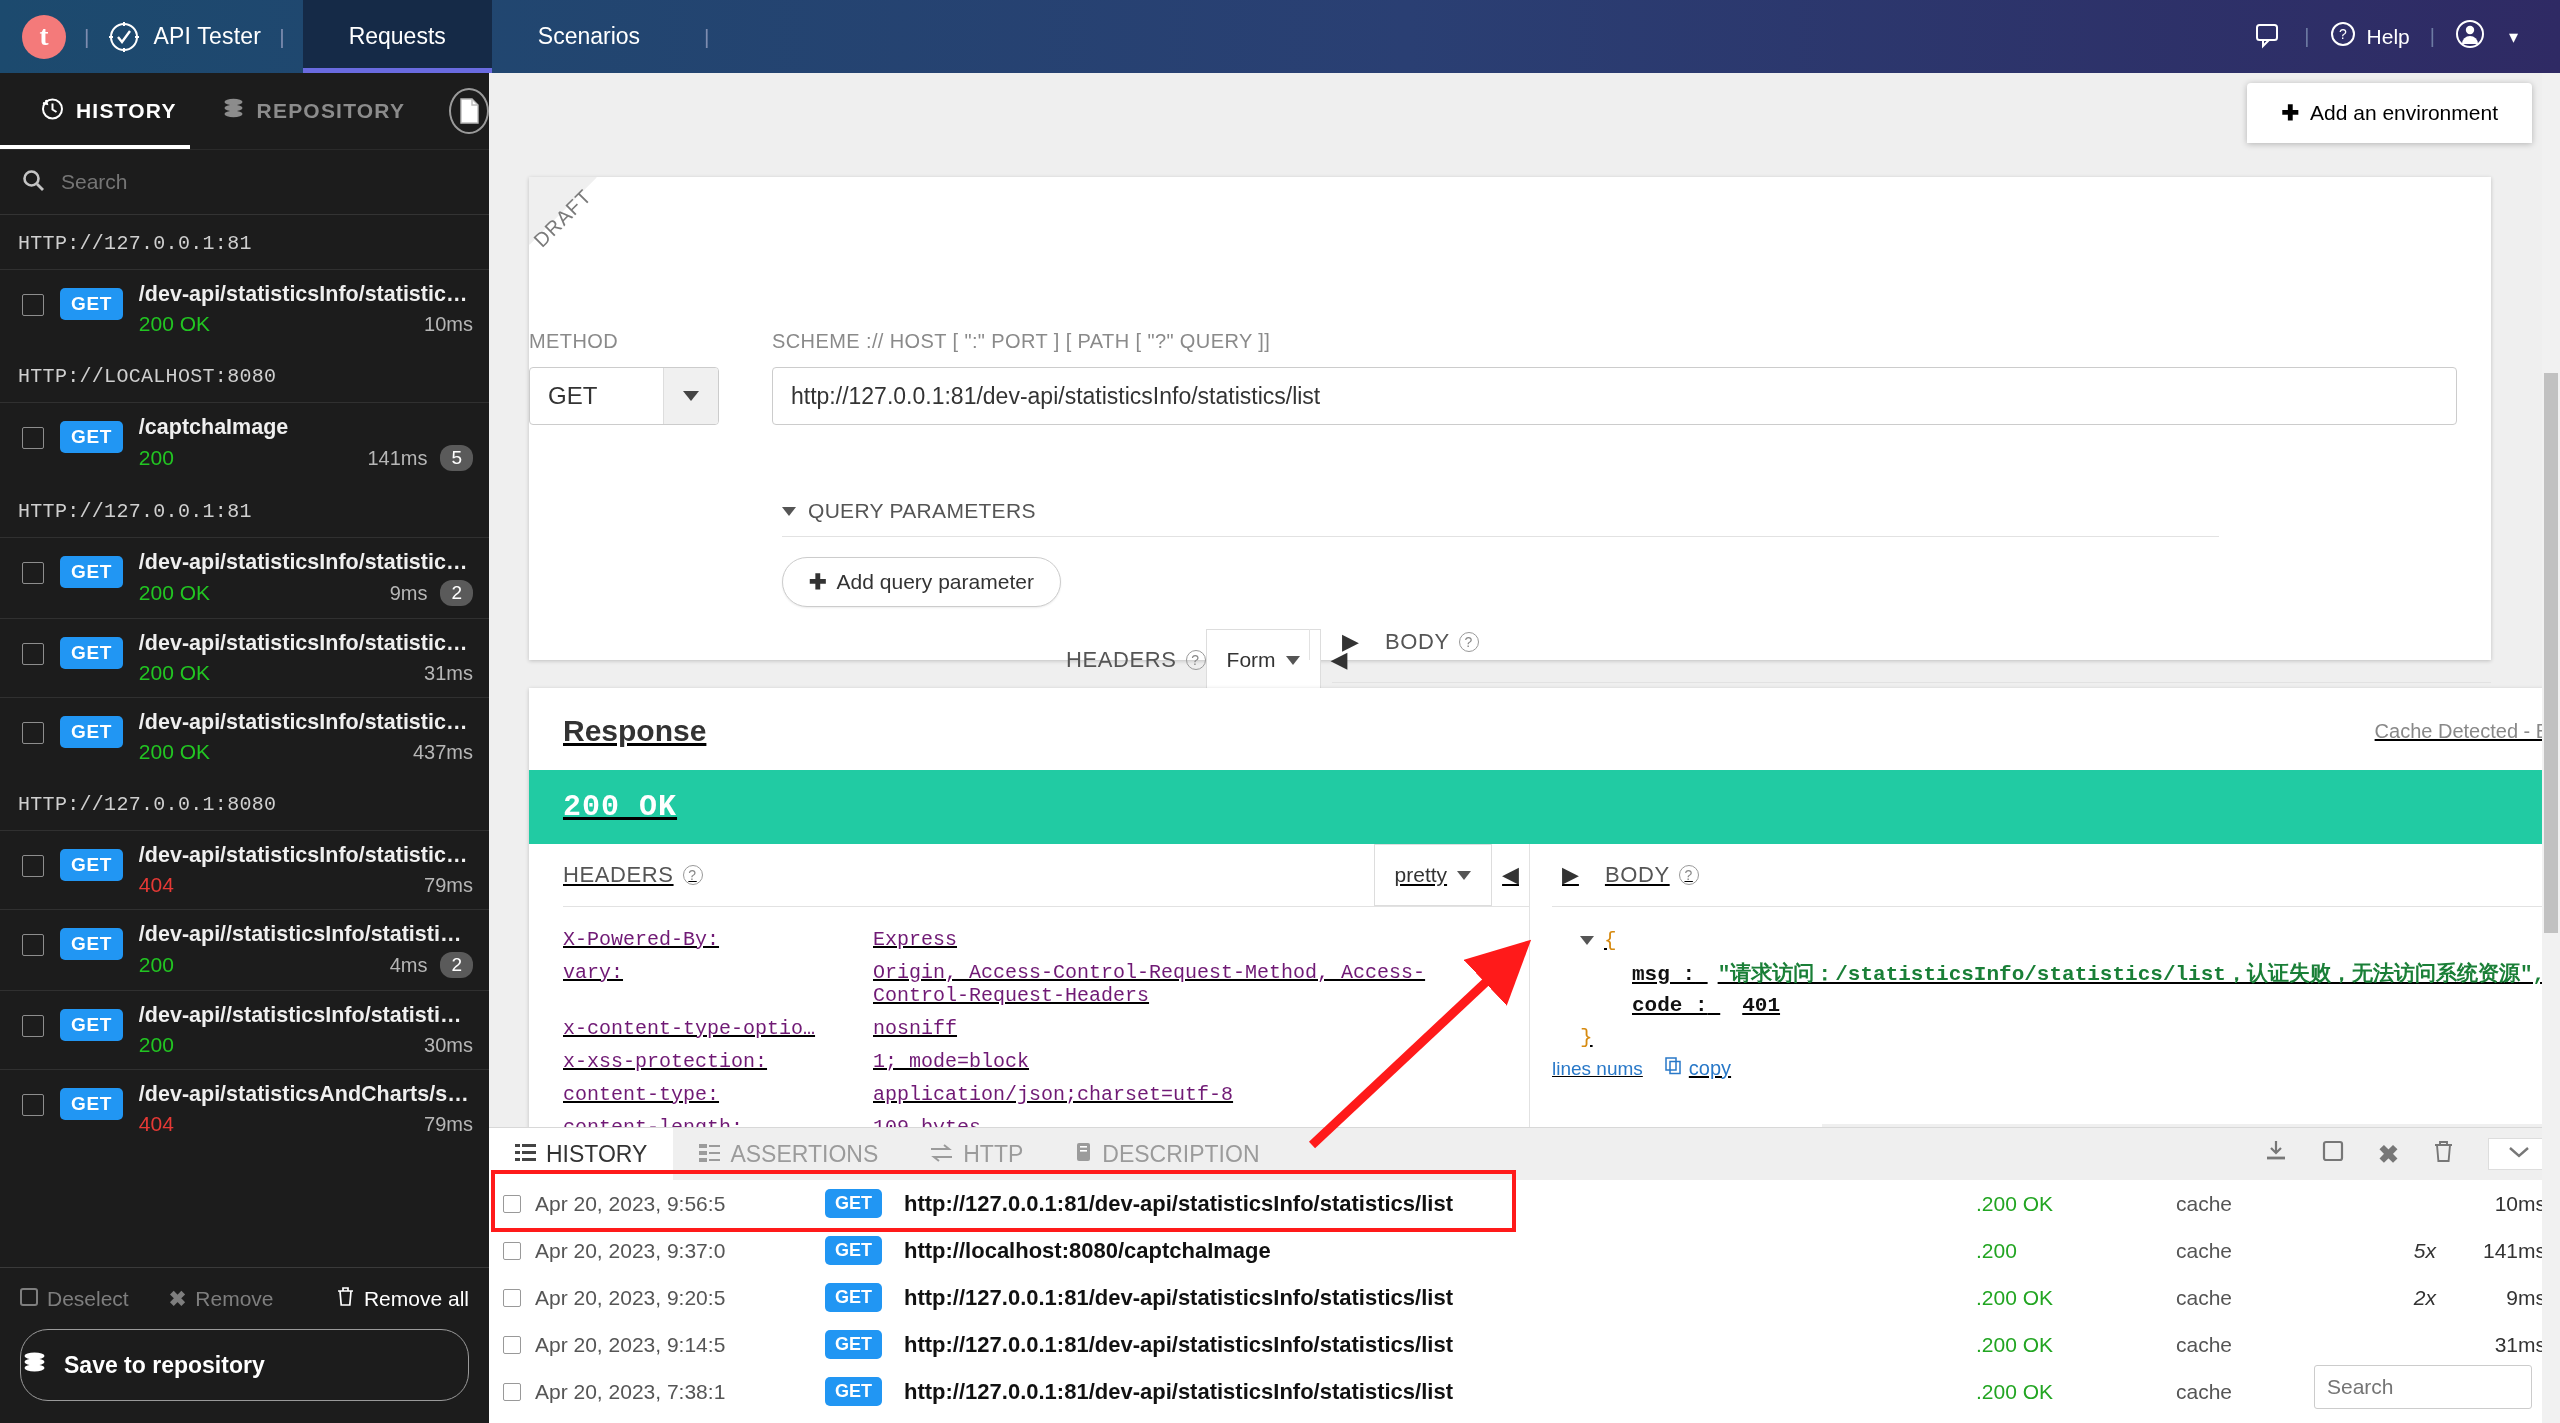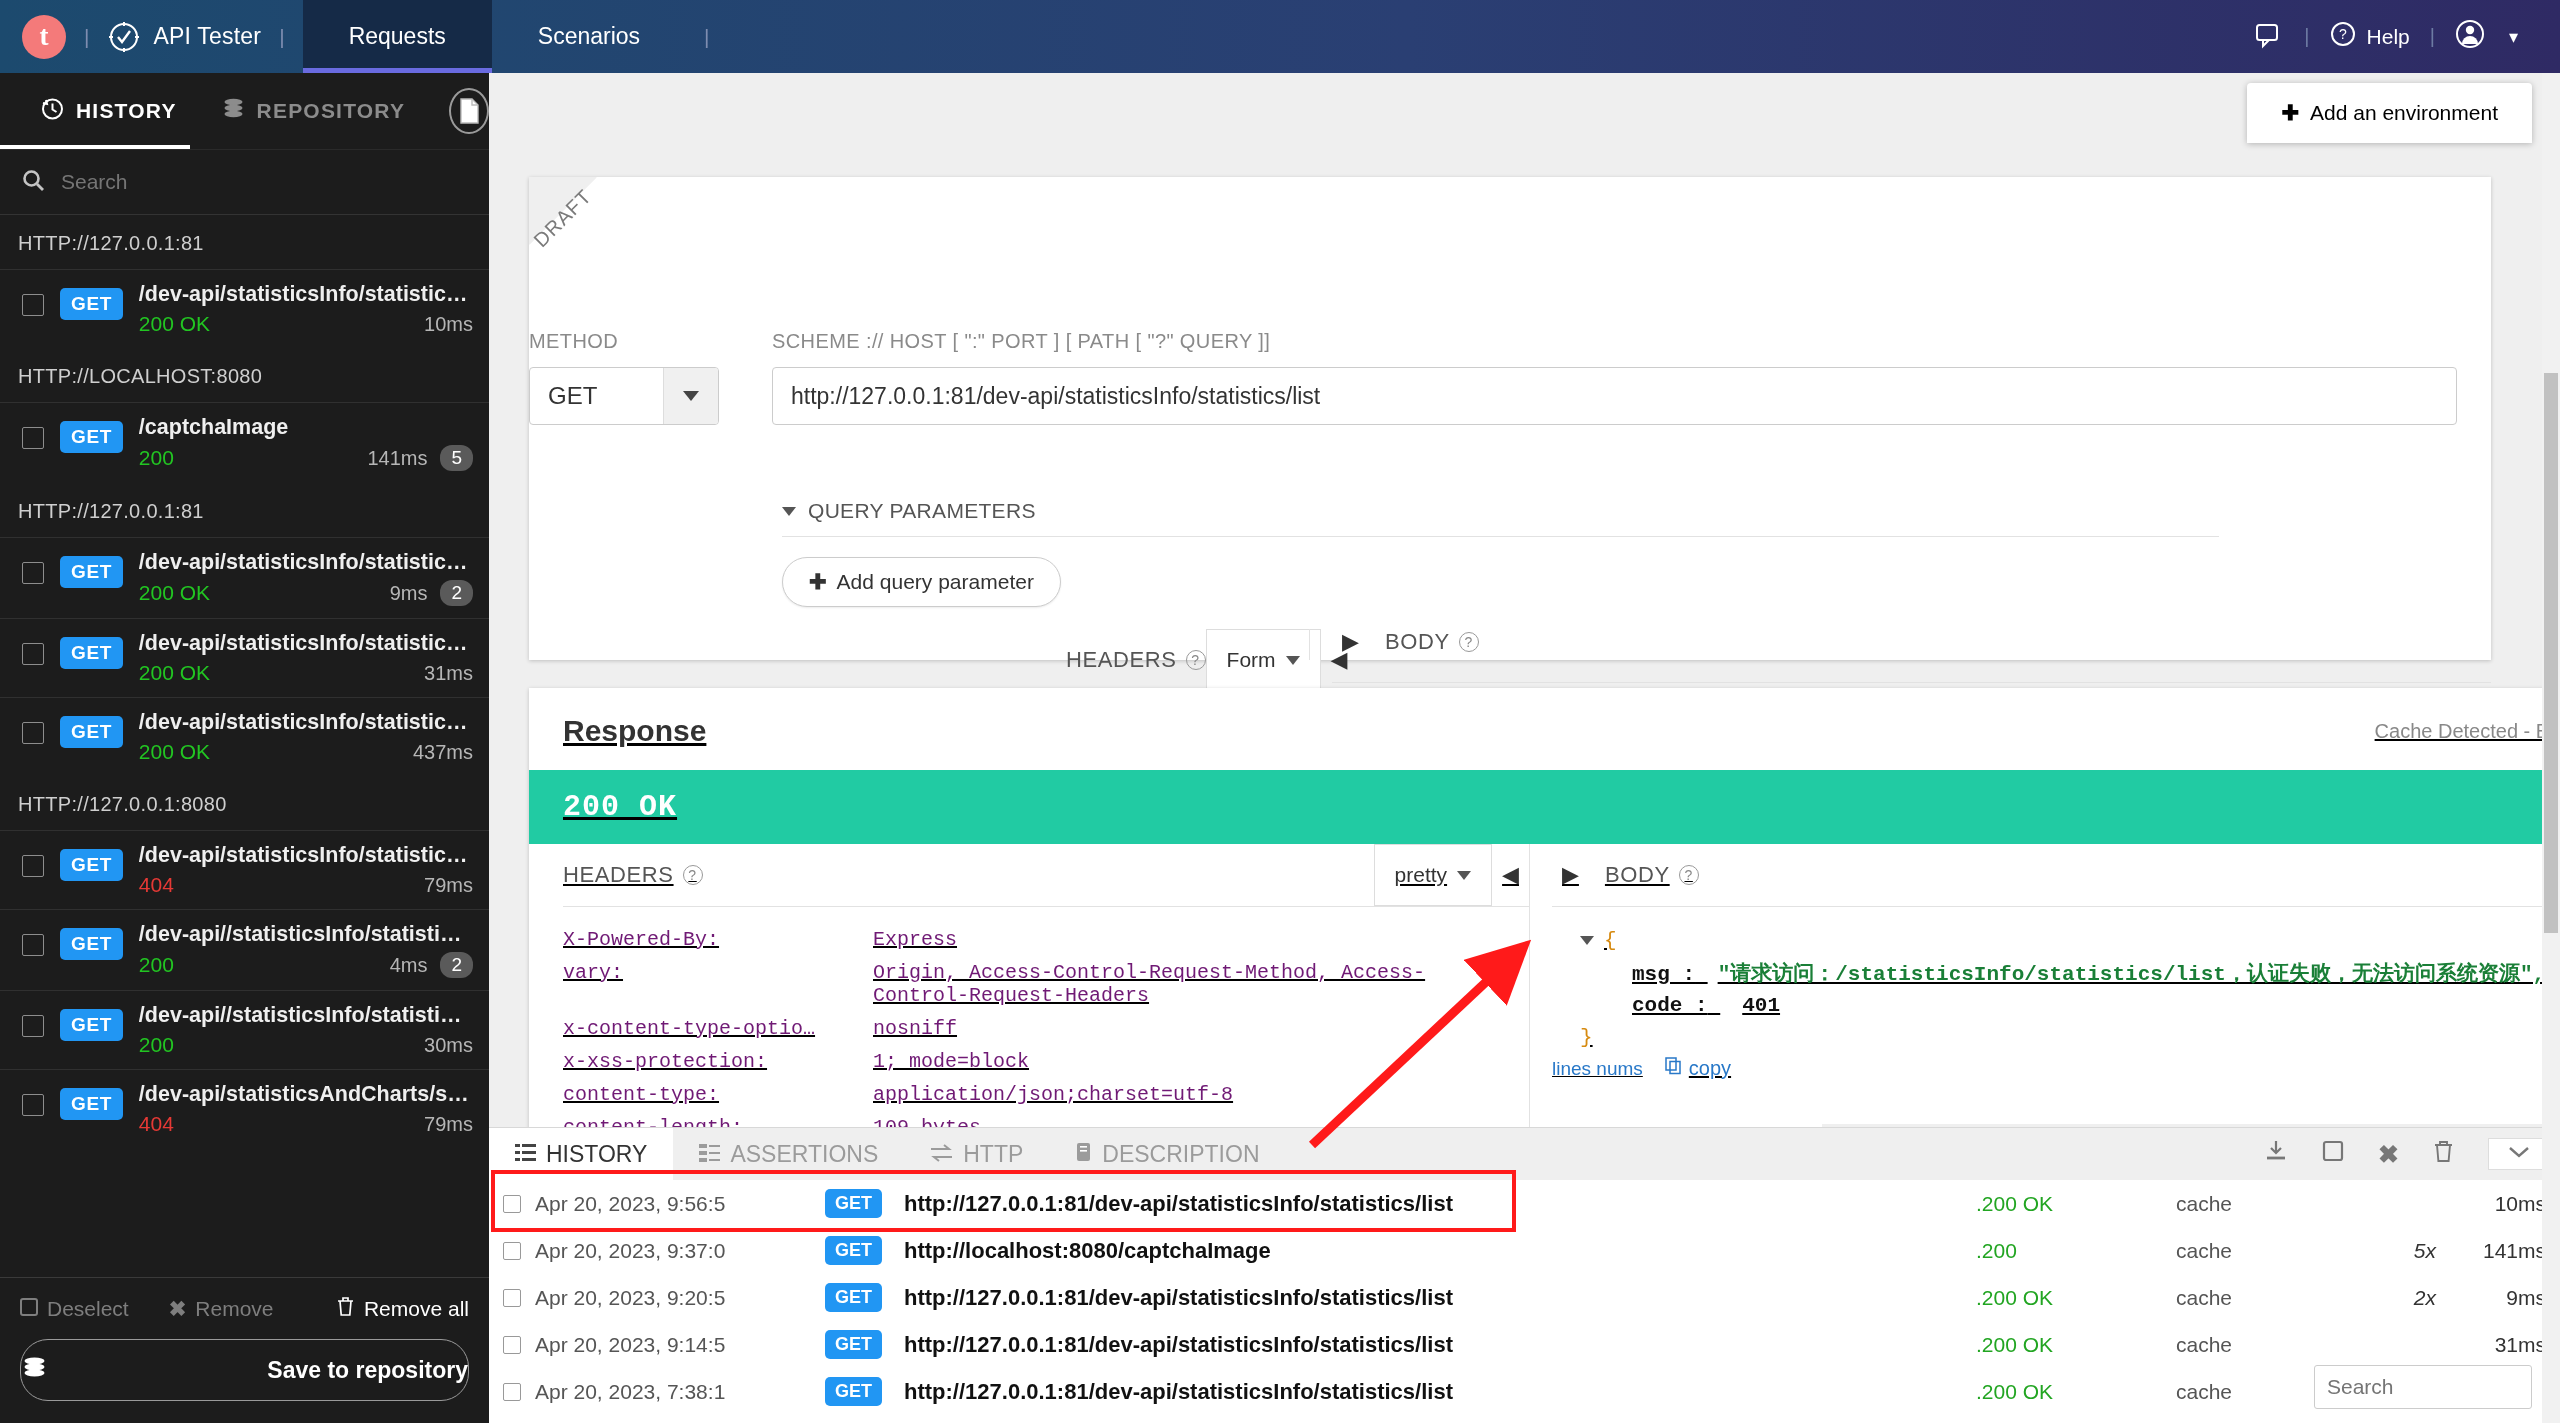--- a/index.html
+++ b/index.html
@@ -51,42 +51,42 @@
               font-weight: 700; padding: 0 22px; height: 76px; cursor: pointer; color: #8c8c8c; }
   .side-tab.active { color: #fff; }
   .side-tab.active::after { content:''; position:absolute; left:0; width:190px; bottom:0; height:4px; background:#fff; }
   .doc-circle { width: 46px; height: 46px; border: 2px solid #9a9a9a; border-radius: 50%;
                 display:flex; align-items:center; justify-content:center; margin-left: 22px; cursor:pointer;}
   .side-search { height: 66px; display: flex; align-items: center; gap: 16px; padding-left: 22px;
                  border-bottom: 1px solid #333; border-top: 1px solid #2a2a2a; }
   .side-search input { background: transparent; border: 0; outline: 0; color: #bbb; font-size: 21px;
                        font-family: "Liberation Sans", sans-serif; width: 340px; }
   .hist-scroll { flex: 1; overflow: hidden; }
-  .grp-title { font-size: 20px; color: #cfcfcf; padding: 17px 0 14px 18px; letter-spacing: .3px; }
+  .grp-title { font-size: 20px; color: #cfcfcf; padding: 17px 0 14px 18px; letter-spacing: .3px; font-family: Liberation Mono, monospace; }
   .hist-row { display: flex; align-items: flex-start; gap: 16px; padding: 12px 16px 12px 22px;
               border-top: 1px solid #303030; position: relative; cursor: pointer; }
   .cbx { width: 22px; height: 22px; border: 1px solid #8d8d8d; background: transparent;
          border-radius: 2px; flex: none; margin-top: 12px; }
   .verb { background: #2196f3; color: #fff; font-size: 19px; font-weight: 700; letter-spacing: .6px;
           border-radius: 5px; padding: 5px 11px; flex: none; margin-top: 6px; }
   .hist-main { flex: 1; min-width: 0; }
   .hist-url { font-size: 21.5px; font-weight: 700; color: #efefef; white-space: nowrap;
               overflow: hidden; text-overflow: ellipsis; }
   .hist-sub { display: flex; align-items: center; margin-top: 5px; }
   .code-ok { color: #22c522; font-size: 21px; }
   .code-err { color: #e53935; font-size: 21px; }
   .hist-ms { margin-left: auto; color: #b6b6b6; font-size: 20px; }
   .badge-n { background: #5a5a5a; color: #fff; font-size: 19px; border-radius: 12px;
              padding: 2px 11px; margin-left: 13px; }
   .side-bottom { border-top: 1px solid #3a3a3a; padding: 18px 20px 22px; background:#1c1c1c; }
   .side-actions { display: flex; align-items: center; font-size: 21px; color: #7e7e7e; }
   .side-actions .act { display: flex; align-items: center; gap: 9px; margin-right: 40px; cursor: pointer; }
   .side-actions .act.white { color: #fff; margin-left: auto; margin-right: 0; }
-  .save-repo { margin-top: 17px; border: 1px solid #9a9a9a; border-radius: 28px; height: 62px;
-               display:flex; align-items:center; justify-content:space-between; gap: 16px;
+  .save-repo { margin-top: 17px; border: 1px solid #9a9a9a; border-radius: 28px; height: 72px;
+               display:flex; align-items:center; justify-content:flex-start; gap: 16px;
                font-size: 23px; font-weight: 700; color: #fff; cursor: pointer; }
 
   
   .main { position: absolute; top: 73px; left: 489px; width: 2071px; height: 1350px; background: #efefef; }
   .env-btn { position: absolute; top: 10px; right: 28px; background: #fff; border-radius: 4px 4px 0 0;
              box-shadow: 0 1px 6px rgba(0,0,0,.25); padding: 18px 34px; font-size: 21px;
              display: flex; align-items: center; gap: 11px; cursor: pointer; }
 
   .card { position: absolute; background: #fff; box-shadow: 0 1px 4px rgba(0,0,0,.2); }
   .req-card { top: 104px; left: 40px; width: 1962px; height: 483px; }

